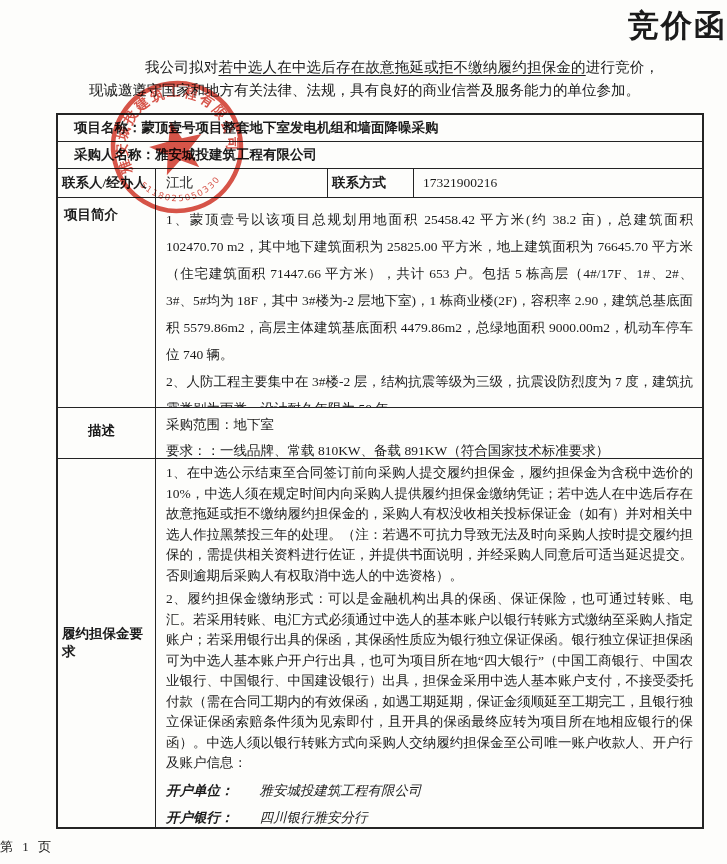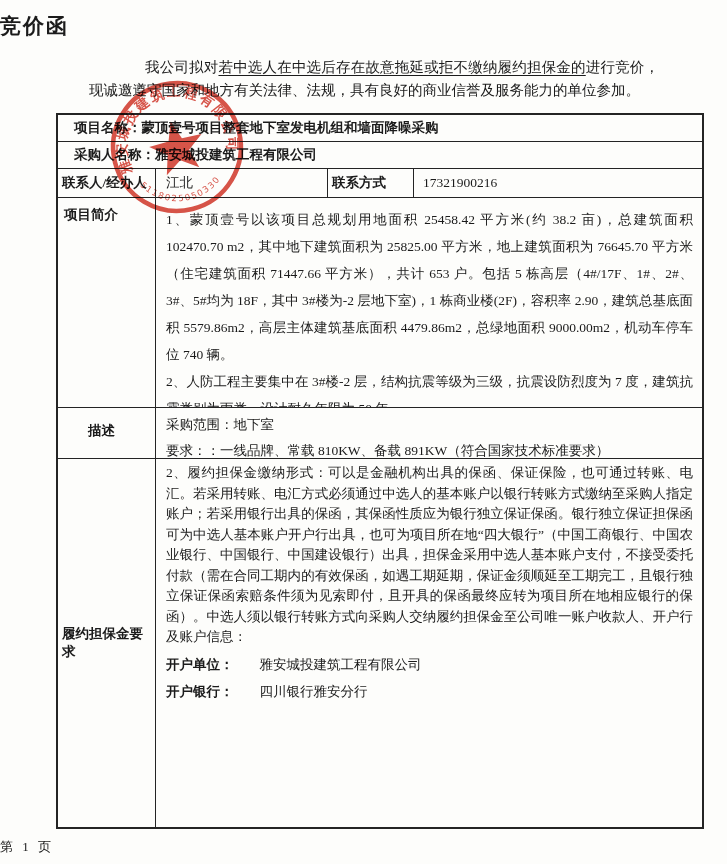--- a/index.html
+++ b/index.html
@@ -2,21 +2,21 @@
 <html><head>
 <meta charset="utf-8">
 <style>
   html,body{margin:0;padding:0;}
   body{
     width:727px;height:864px;position:relative;overflow:hidden;
     background:#fdfdfb;color:#1b1b1b;
     font-family:"Liberation Serif","DejaVu Serif",serif;
   }
   .doc-title{
-    margin-top:6px;text-align:left;font-size:21px;font-weight:700;
+    margin-top:6px;text-align:right;font-size:31px;font-weight:700;
     letter-spacing:2px;line-height:40px;
   }
   .intro{
     margin:10px 0 0 89px;width:570px;
     font-size:14.5px;line-height:23px;text-align:justify;text-indent:56px;
   }
   .u{text-decoration:underline;text-underline-offset:3px;}
   .doc-table{
     position:absolute;left:56px;top:113px;width:648px;
     border:2px solid #242424;box-sizing:border-box;background:transparent;
@@ -39,21 +39,21 @@
   .b-right{border-right:1.5px solid #242424;}
   .c-center{display:flex;align-items:center;padding-left:6px;}
   .label-cell{font-weight:700;padding:8px 10px 0 6px;box-sizing:border-box;}
   .label-mid{display:flex;align-items:center;padding:0 2px 0 4px;font-weight:700;box-sizing:border-box;}
   .content-cell{padding:8px 9px 0 10px;box-sizing:border-box;text-align:justify;overflow:hidden;}
   .r4 .content-cell p{margin:0;line-height:27px;}
   .r5 .content-cell{padding-top:6px;}
   .r5 .content-cell .ln{line-height:22px;margin-bottom:4px;}
   .r6 .content-cell{padding-top:4px;}
   .r6 .content-cell p{margin:0 0 3px 0;line-height:20.5px;}
-  .bank{margin:0 0 2px 0;}
+  .bank{margin:0 0 2px 0;font-style:italic;}
   .bank-line{line-height:27px;}
   .bank-line .bk{font-weight:700;}
   .bank-line .bv{margin-left:26px;}
   .page-footer{
     position:absolute;top:838px;left:0;width:100%;text-align:left;
     font-size:13px;letter-spacing:3px;
   }
   .stamp{
     position:absolute;left:101px;top:71px;width:152px;height:152px;
     transform:rotate(-14deg);opacity:0.87;mix-blend-mode:multiply;
@@ -112,20 +112,21 @@
         <div class="ln">采购范围：地下室</div>
         <div class="ln">要求：：一线品牌、常载 810KW、备载 891KW（符合国家技术标准要求）</div>
       </div>
     </div>
   </div>
 
   <div class="t-row r6">
     <div class="grid2">
       <div class="cell b-right label-mid">履约担保金要求</div>
       <div class="cell content-cell">
+        <p>1、在中选公示结束至合同签订前向采购人提交履约担保金，履约担保金为含税中选价的 10%，中选人须在规定时间内向采购人提供履约担保金缴纳凭证；若中选人在中选后存在故意拖延或拒不缴纳履约担保金的，采购人有权没收相关投标保证金（如有）并对相关中选人作拉黑禁投三年的处理。（注：若遇不可抗力导致无法及时向采购人按时提交履约担保的，需提供相关资料进行佐证，并提供书面说明，并经采购人同意后可适当延迟提交。否则逾期后采购人有权取消中选人的中选资格）。</p>
         <p>2、履约担保金缴纳形式：可以是金融机构出具的保函、保证保险，也可通过转账、电汇。若采用转账、电汇方式必须通过中选人的基本账户以银行转账方式缴纳至采购人指定账户；若采用银行出具的保函，其保函性质应为银行独立保证保函。银行独立保证担保函可为中选人基本账户开户行出具，也可为项目所在地“四大银行”（中国工商银行、中国农业银行、中国银行、中国建设银行）出具，担保金采用中选人基本账户支付，不接受委托付款（需在合同工期内的有效保函，如遇工期延期，保证金须顺延至工期完工，且银行独立保证保函索赔条件须为见索即付，且开具的保函最终应转为项目所在地相应银行的保函）。中选人须以银行转账方式向采购人交纳履约担保金至公司唯一账户收款人、开户行及账户信息：</p>
         <div class="bank">
           <div class="bank-line">
             <span class="bk">开户单位：</span><span class="bv">雅安城投建筑工程有限公司</span>
           </div>
           <div class="bank-line">
             <span class="bk">开户银行：</span><span class="bv">四川银行雅安分行</span>
           </div>
 
         </div>

